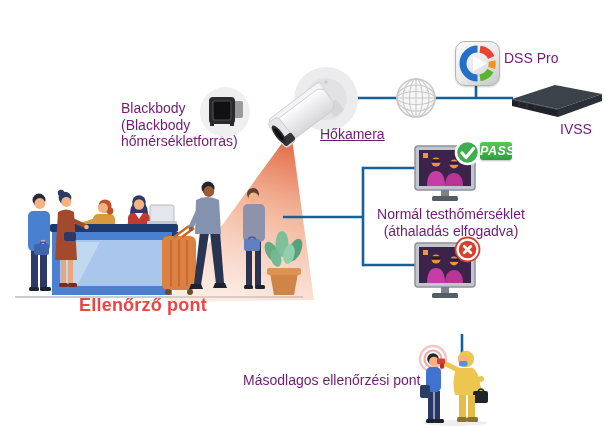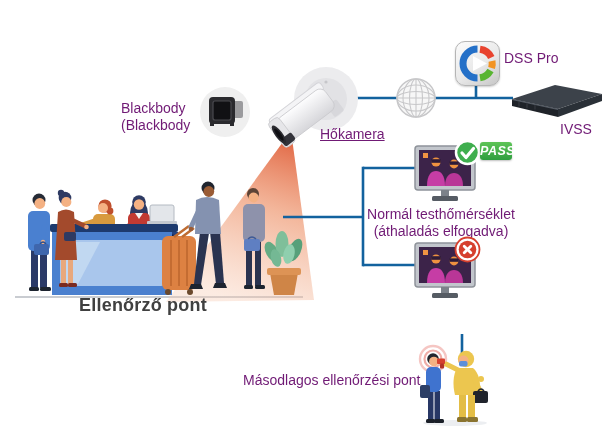--- a/index.html
+++ b/index.html
@@ -2,21 +2,21 @@
 <html><head>
 <meta charset="utf-8">
 <style>
   html,body{margin:0;padding:0;background:#fff;}
   .canvas{position:relative;width:604px;height:428px;background:#ffffff;overflow:hidden;
           font-family:"Liberation Sans","DejaVu Sans",sans-serif;color:#595a5c;}
   .abs{position:absolute;}
   .label{position:absolute;font-size:14px;line-height:16.5px;color:#701a75;white-space:nowrap;}
   .label .ln{display:block;}
   .center{text-align:center;}
-  .title{position:absolute;font-size:18px;font-weight:bold;color:#404040;letter-spacing:.2px;}
+  .title{position:absolute;font-size:18px;font-weight:bold;color:#ef4444;letter-spacing:.2px;}
   .pass-badge{position:absolute;left:480px;top:142px;width:32px;height:18px;border-radius:3px;
       background:linear-gradient(180deg,#5ec457,#2f9e3f);color:#fff;font-size:12.5px;font-weight:bold;
       font-style:italic;text-align:center;line-height:18px;letter-spacing:.5px;
       box-shadow:0 1px 2px rgba(0,0,0,.25);}
   .dss-icon{position:absolute;left:455px;top:41px;width:43px;height:43px;border-radius:10px;
       background:linear-gradient(145deg,#fbfbfb 0%,#e9e9e9 55%,#c6c6c6 100%);
       border:1px solid #b5b5b5;box-shadow:0 1px 2px rgba(0,0,0,.2);}
   svg{display:block;}
 </style>
 </head>
@@ -174,20 +174,21 @@
       <rect x="-62" y="-15.5" width="13" height="31" rx="4" fill="#e6e6e9" stroke="#c9c9cd" stroke-width="0.8"></rect>
       <rect x="-61" y="5" width="13" height="9" rx="2.5" fill="#33333a"></rect>
       <ellipse cx="-59" cy="0" rx="3.6" ry="11" fill="#2a2a30"></ellipse>
       <ellipse cx="-59" cy="0" rx="2" ry="7.5" fill="#0f0f13"></ellipse>
     </g>
   </svg>
 
   <div class="label" style="left:121px;top:100px;">
     <span class="ln">Blackbody</span>
     <span class="ln">(Blackbody</span>
+    <span class="ln">hőmérsékletforrás)</span>
   </div>
   <svg class="abs" style="left:198px;top:85px;" width="54" height="54" viewBox="0 0 54 54">
     <circle cx="27" cy="27" r="25" fill="#efefef"></circle>
     <rect x="30" y="16" width="15" height="17" rx="2" fill="#9b9b9e"></rect>
     <rect x="11" y="12" width="26" height="27" rx="4" fill="#2a2a2e"></rect>
     <rect x="15" y="16" width="18" height="19" rx="2" fill="#111114" stroke="#4a4a4f" stroke-width="1.2"></rect>
     <rect x="12" y="38" width="4" height="3" fill="#2a2a2e"></rect>
     <rect x="32" y="38" width="4" height="3" fill="#2a2a2e"></rect>
   </svg>
 
@@ -237,21 +238,21 @@
     <rect x="35.4" y="16.4" width="9.2" height="3.4" fill="#2e1b38"></rect>
     <rect x="27" y="45" width="8" height="6" fill="#7c828a"></rect>
     <rect x="18" y="51" width="26" height="5" rx="1.5" fill="#565c64"></rect>
   </svg>
   <svg class="abs" style="left:454px;top:139px;" width="27" height="27" viewBox="0 0 27 27">
     <circle cx="13.5" cy="13.5" r="11.5" fill="#3fae4e" stroke="#ffffff" stroke-width="2.5"></circle>
     <path d="M8 14 l4 4.5 L19.5 9.5" stroke="#ffffff" stroke-width="3.2" fill="none" stroke-linecap="round" stroke-linejoin="round"></path>
   </svg>
   <div class="pass-badge">PASS</div>
 
-  <div class="label center" style="left:335px;top:206px;width:212px;line-height:17px;text-align:center;">
+  <div class="label center" style="left:345px;top:206px;width:212px;line-height:17px;text-align:center;">
     <span class="ln">Normál testhőmérséklet</span>
     <span class="ln">(áthaladás elfogadva)</span>
   </div>
 
   <svg class="abs" style="left:414px;top:242px;" width="62" height="60" viewBox="0 0 62 60">
     <rect x="1" y="1" width="60" height="44" rx="3" fill="#c2c6cc" stroke="#8e939a" stroke-width="1.5"></rect>
     <rect x="5" y="5" width="52" height="36" fill="#3c2349"></rect>
     <rect x="9" y="8" width="5" height="5" fill="#f09543"></rect>
     <path d="M13 41 C13 30 17 26 22 26 C27 26 31 30 31 41 Z" fill="#c63da5"></path>
     <circle cx="22" cy="17" r="4.6" fill="#ef9240"></circle>

